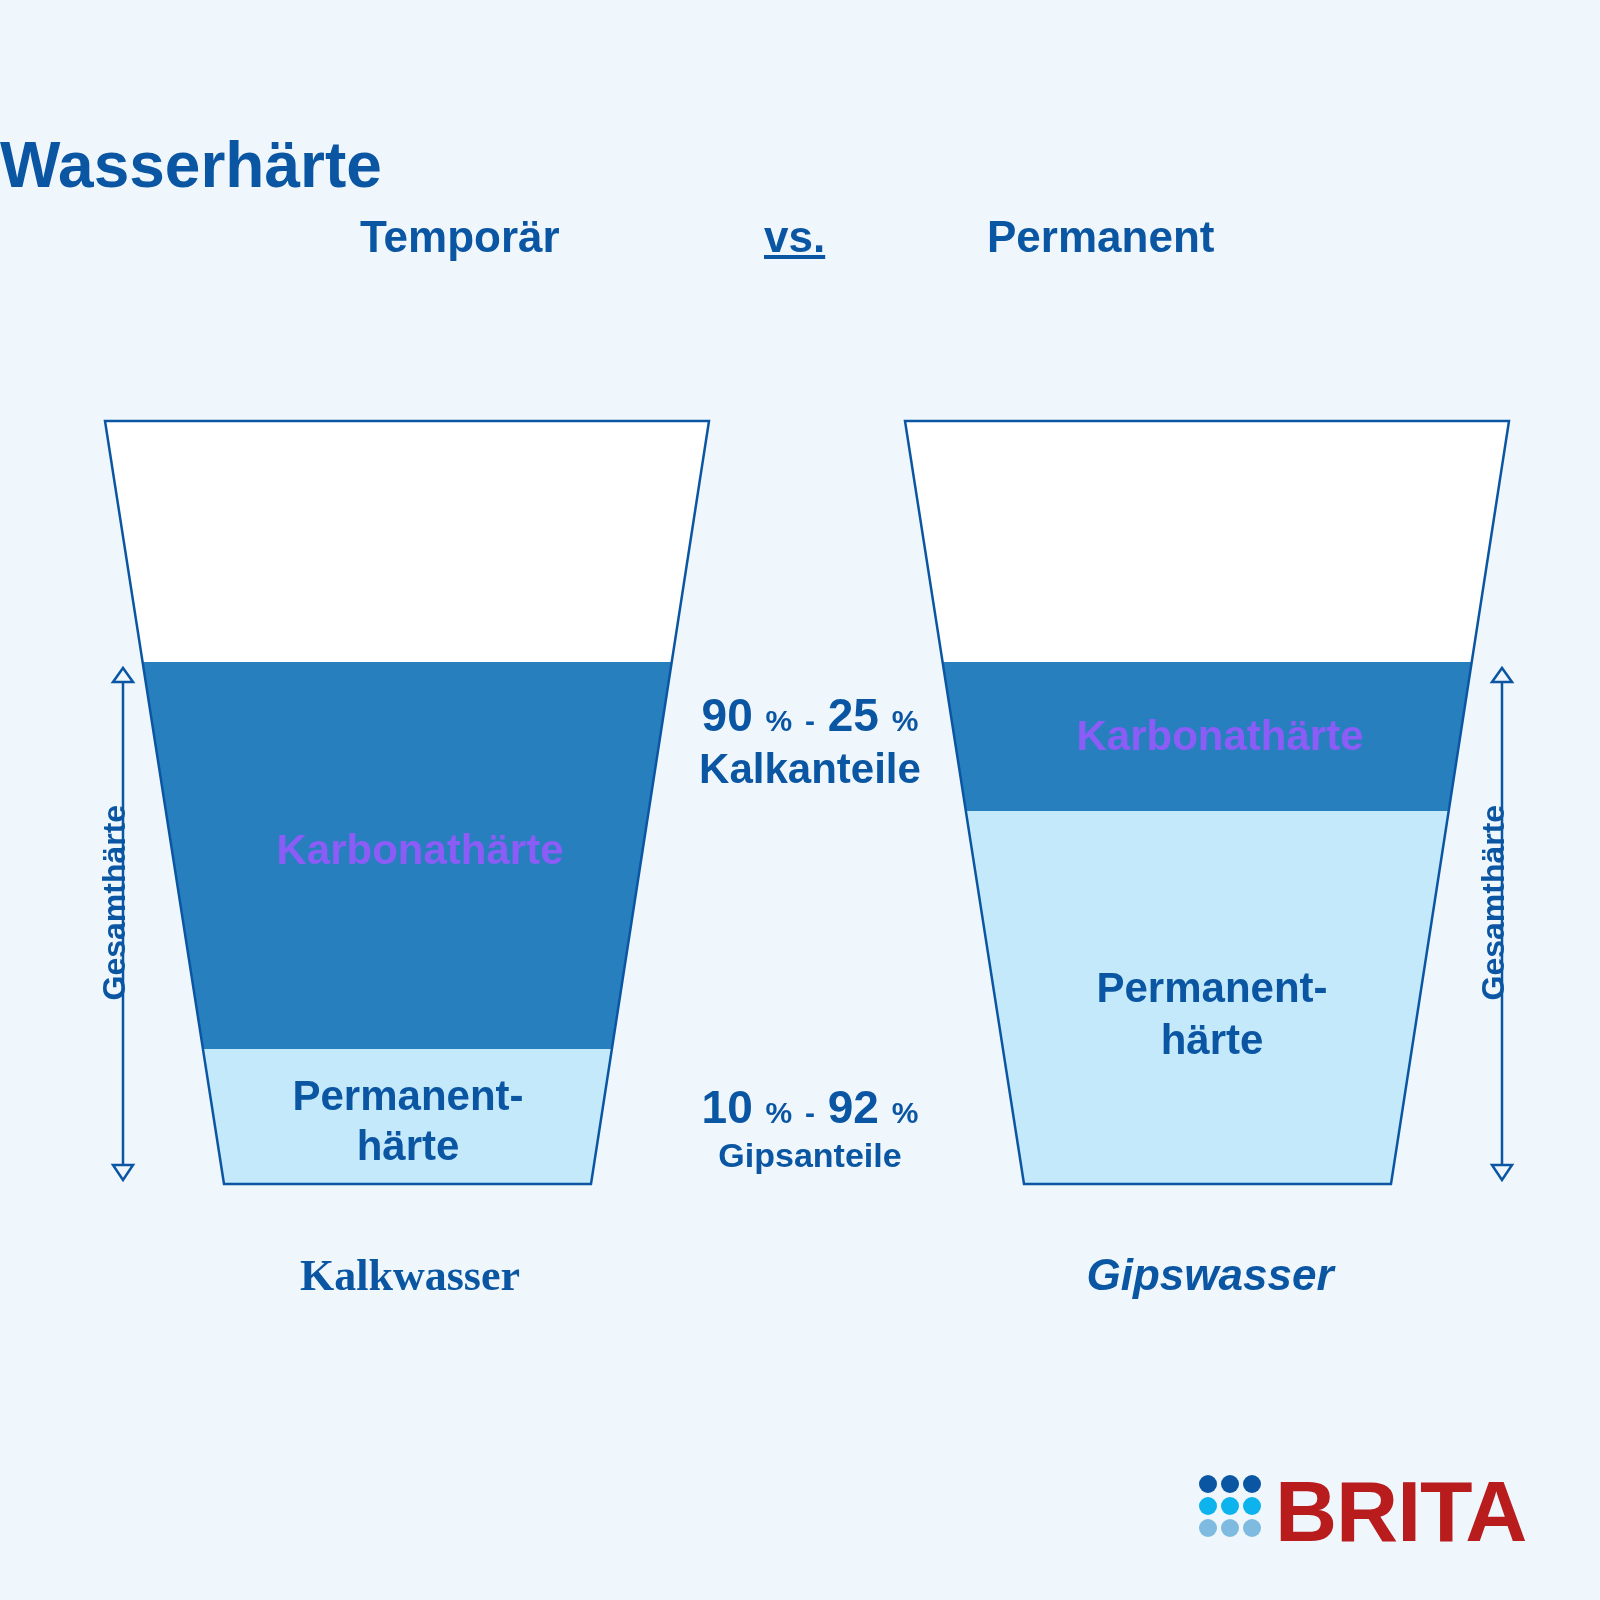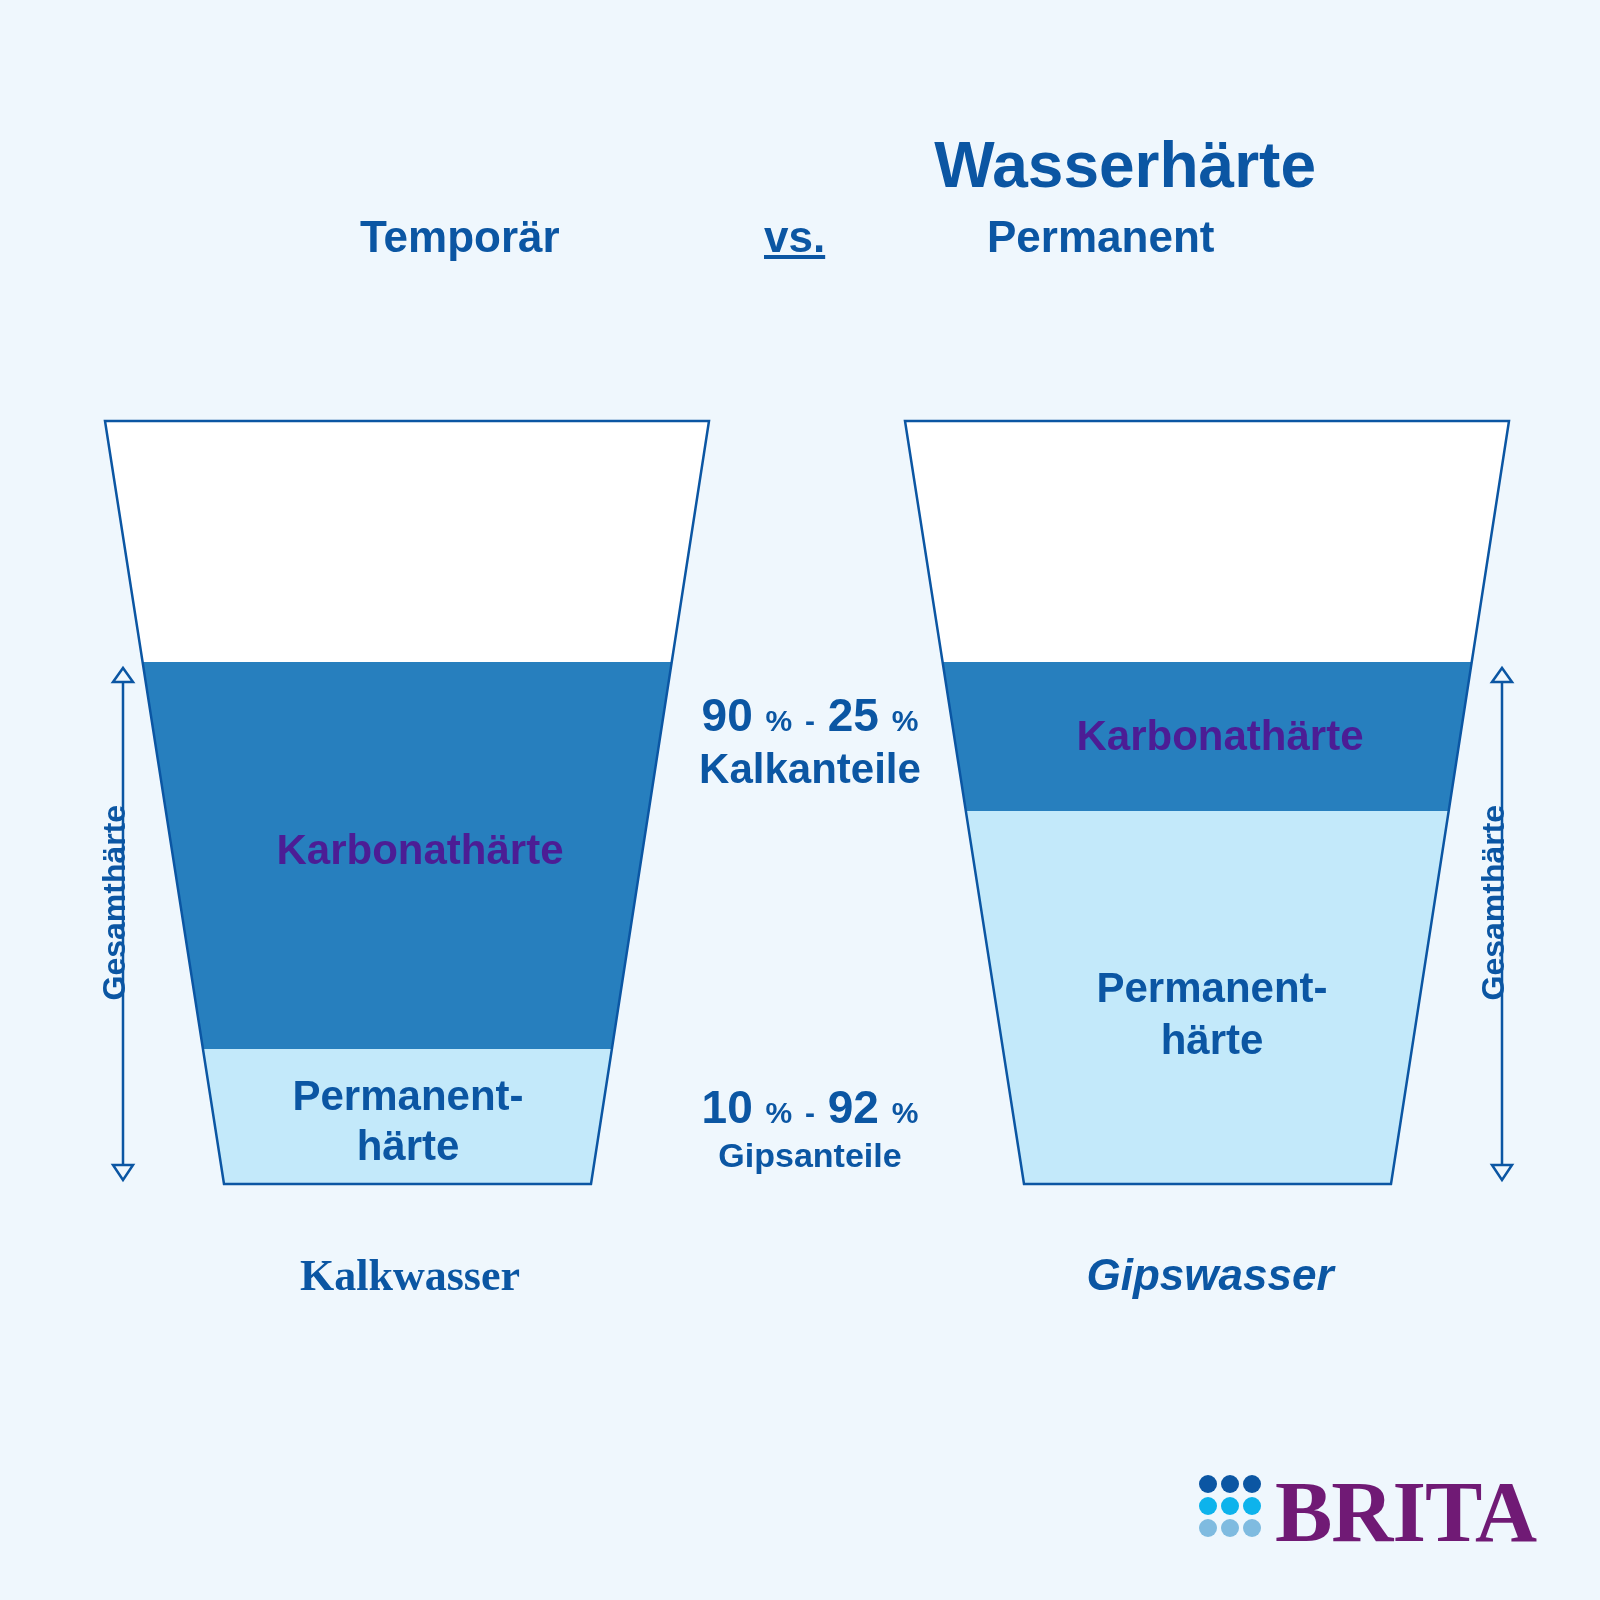--- a/index.html
+++ b/index.html
@@ -1,28 +1,28 @@
 <!DOCTYPE html>
 <html><head>
 <meta charset="utf-8">
 <style>
   html, body { margin:0; padding:0; }
   body { width:1600px; height:1600px; background:#eff7fd; position:relative; overflow:hidden;
          font-family:"Liberation Sans","DejaVu Sans",sans-serif; color:#0b56a3; }
   .abs { position:absolute; }
-  .title { left:0; width:1316px; top:128px; text-align:right; font-size:64px; font-weight:bold; }
+  .title { left:0; width:1316px; top:128px; text-align:left; font-size:64px; font-weight:bold; }
   .sub { top:212px; font-size:44px; font-weight:bold; }
   svg.diagram { position:absolute; left:0; top:0; }
   .lbl { position:absolute; text-align:center; font-weight:bold; }
-  .white { color:#4c1d95; }
+  .white { color:#8b5cf6; }
   .pct { font-size:46px; font-weight:bold; text-align:center; }
   .pct small { font-size:30px; font-weight:bold; }
   .vert { position:absolute; font-size:32px; font-weight:bold; transform:rotate(-90deg); transform-origin:center; white-space:nowrap; }
   .caption { font-size:44px; font-weight:bold; text-align:center; }
-  .brita { font-family:Liberation Serif, serif; font-size:86px; font-weight:bold; color:#701a75; letter-spacing:-1px; }
+  .brita { font-family:Liberation Sans, sans-serif; font-size:86px; font-weight:bold; color:#b91c1c; letter-spacing:-1px; }
 </style>
 </head>
 <body>
 
 <div class="abs title">Wasserhärte</div>
 <div class="abs sub" style="left:360px;">Temporär</div>
 <div class="abs sub" style="left:764px;text-decoration:underline;">vs.</div>
 <div class="abs sub" style="left:987px;">Permanent</div>
 
 <svg class="diagram" width="1600" height="1600">

